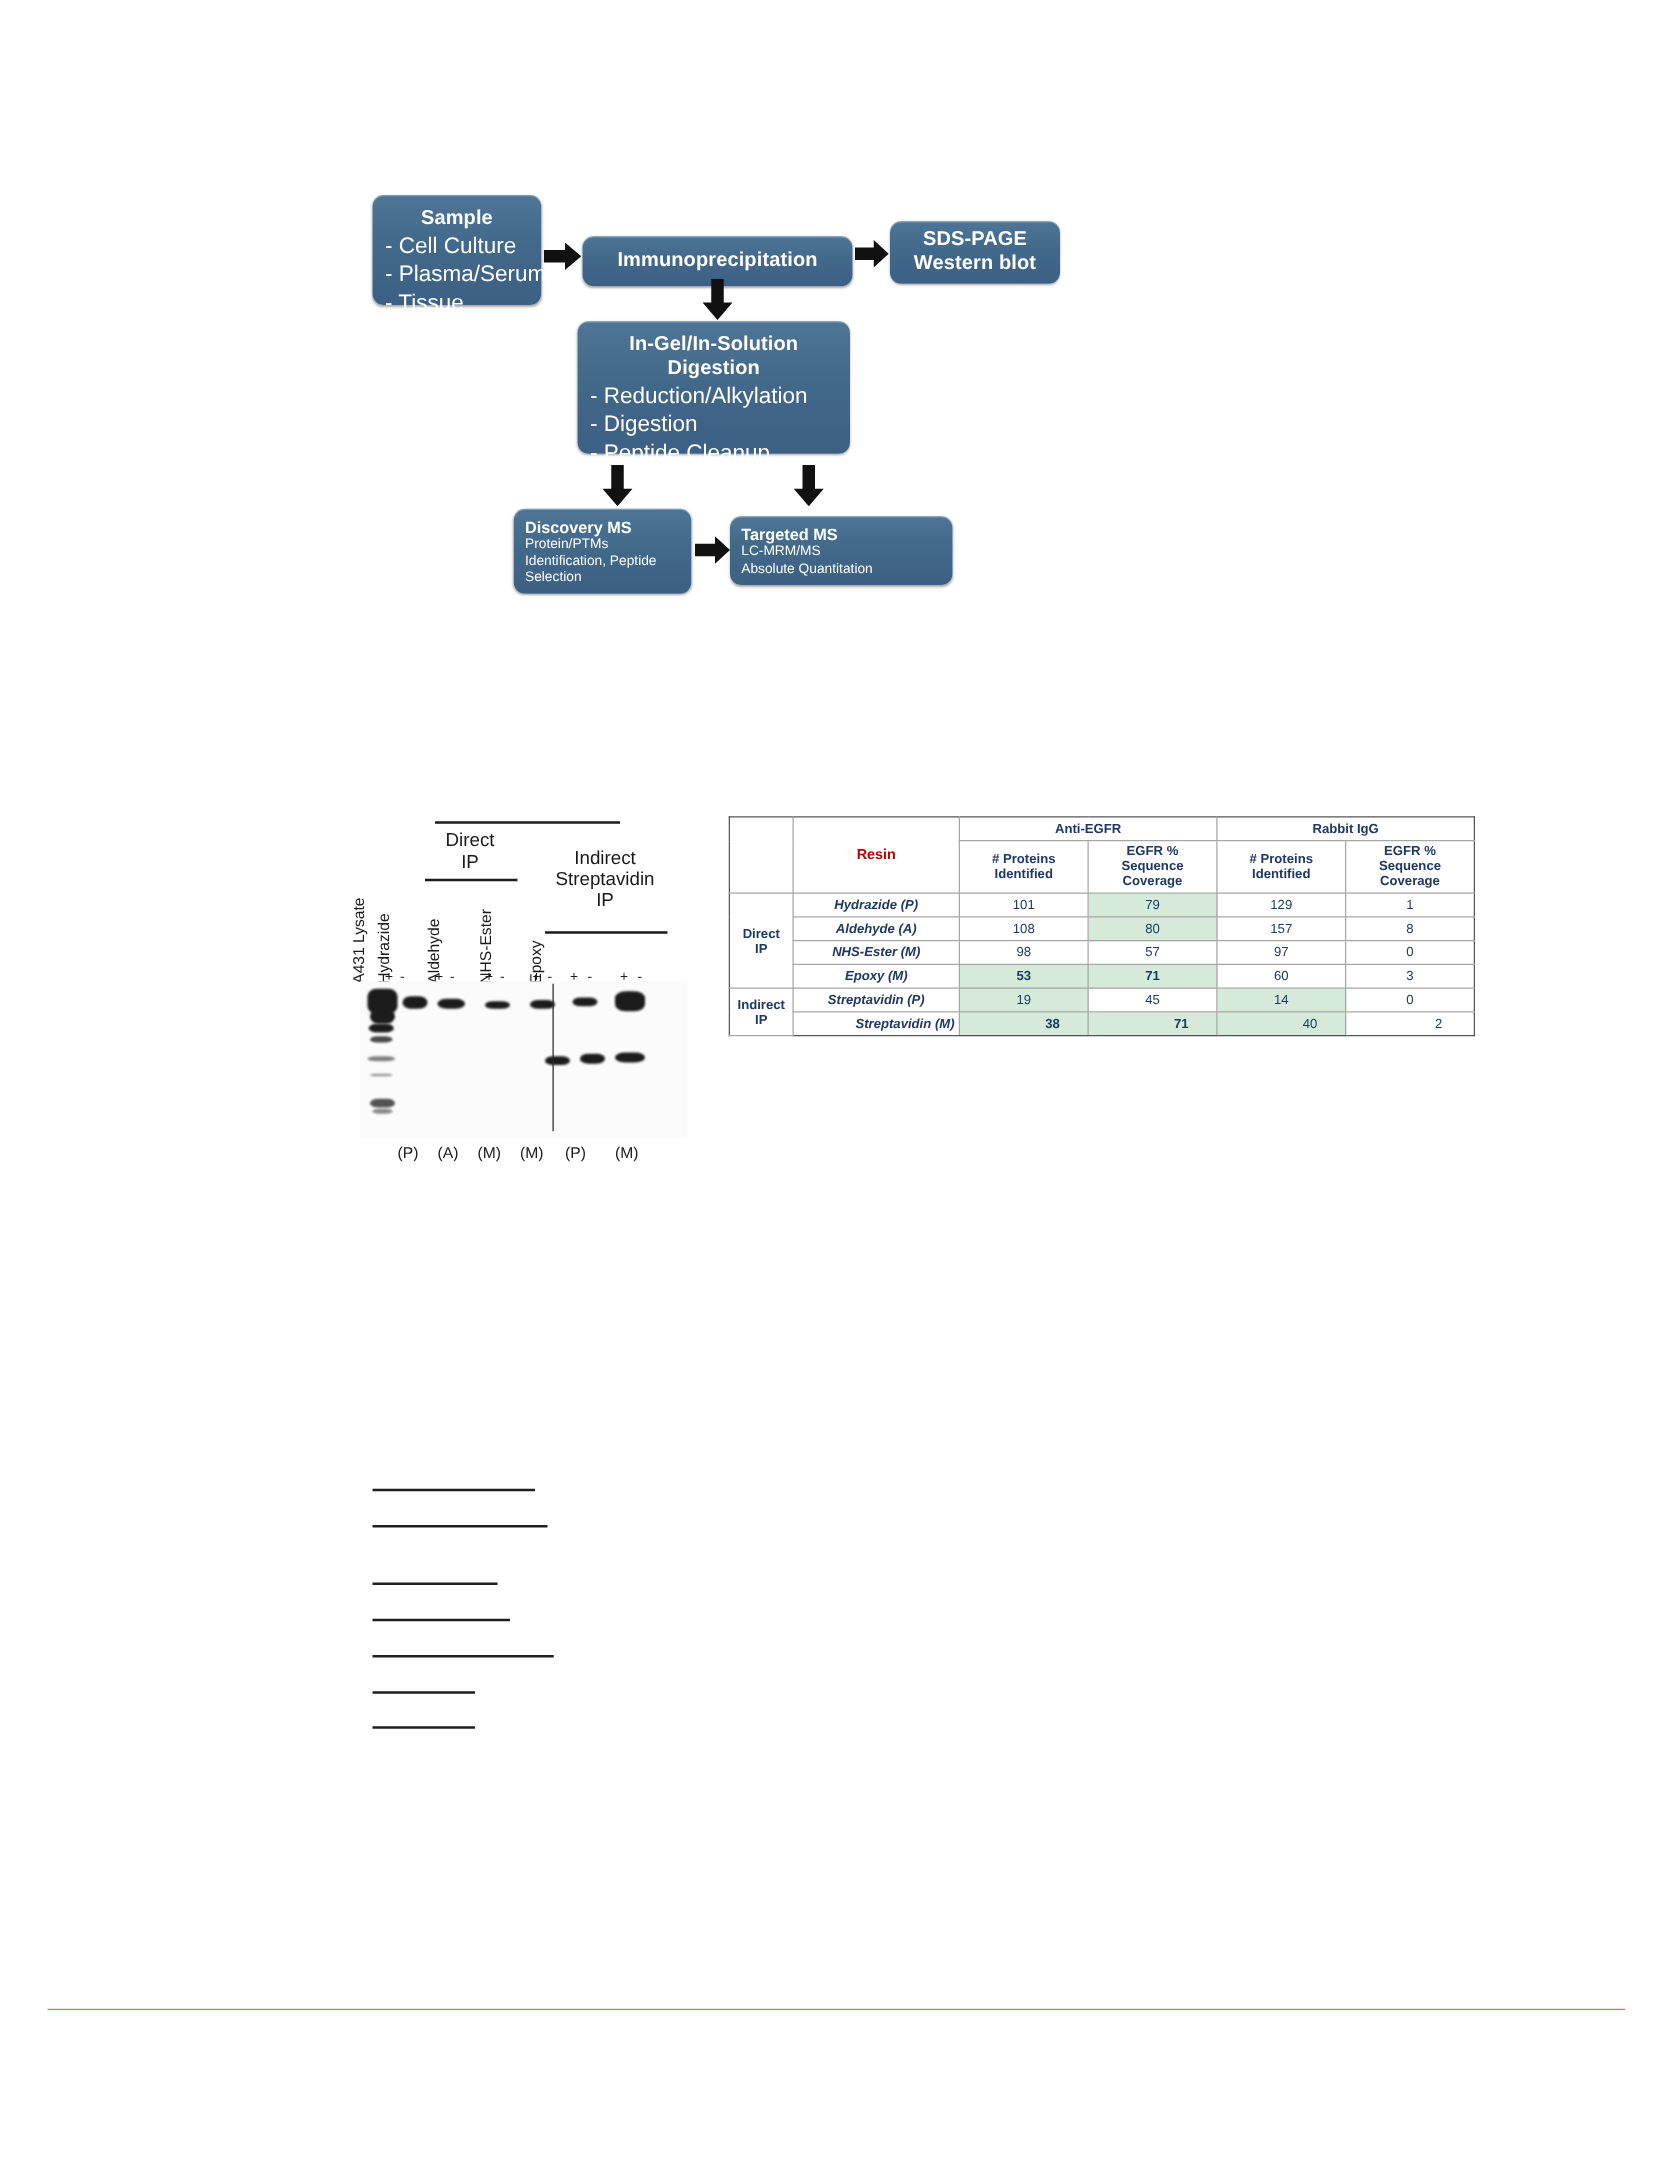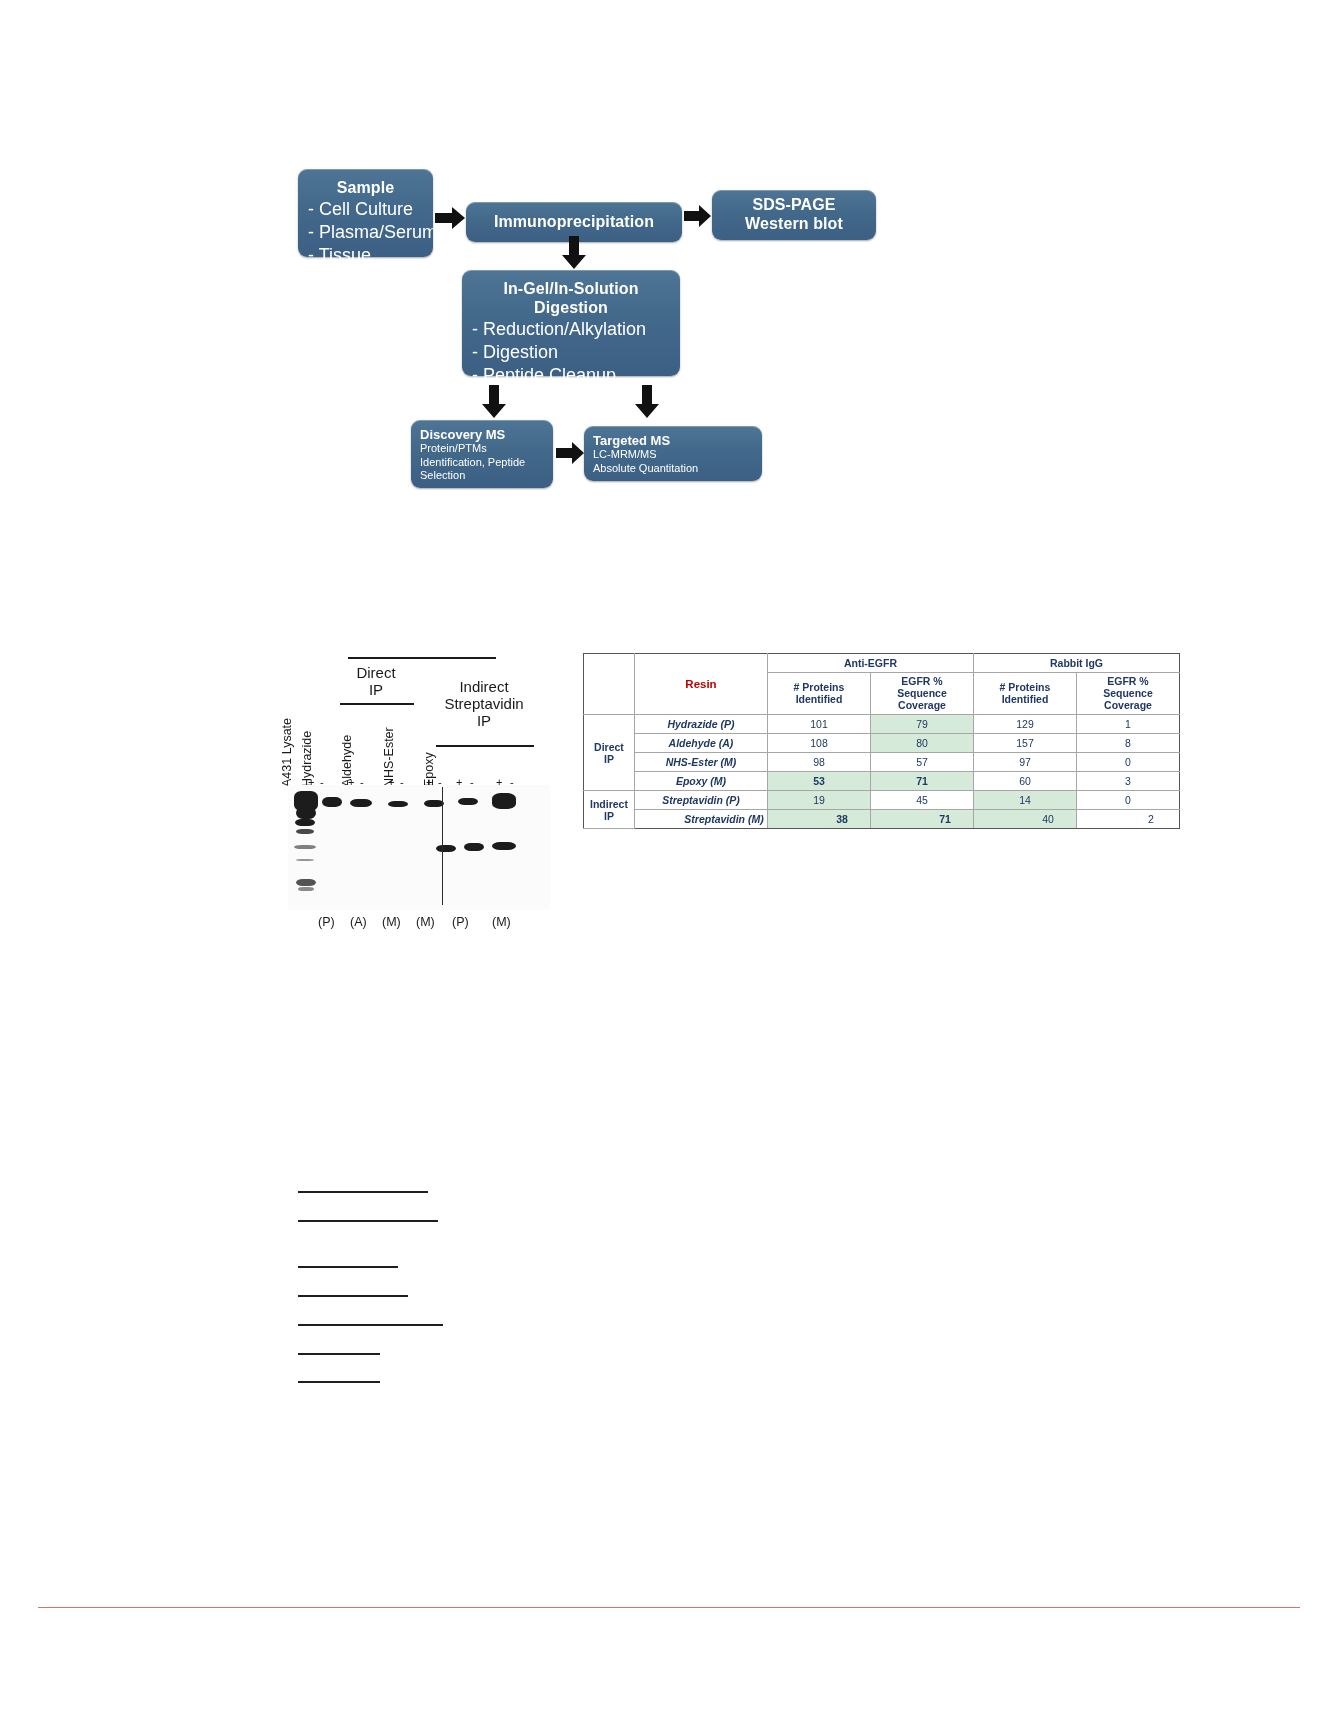--- a/index.html
+++ b/index.html
@@ -11,21 +11,21 @@
     width: 1338px;
     height: 1731px;
     position: relative;
     font-family: "Liberation Sans", sans-serif;
     overflow: hidden;
   }
 
   
   #flowchart {
     position: absolute;
-    left: 0; top: 17px;
+    left: 0; top: 4px;
     width: 1338px; height: 520px;
   }
   .fbox {
     position: absolute;
     background: linear-gradient(180deg, #4e7596 0%, #42688a 45%, #3c6084 100%);
     border-radius: 9px;
     box-shadow: 0 1px 2px rgba(0,0,0,0.35), inset 0 1px 0 rgba(255,255,255,0.28);
     color: #ffffff;
     box-sizing: border-box;
     padding: 6px 10px;
@@ -51,21 +51,21 @@
   }
   .fbox .fsmall {
     font-size: 11px;
     line-height: 1.22;
     text-align: left;
   }
 
   
   #box-sample       { left: 298px; top: 152px;  width: 135px; height: 88px;  padding-top: 10px; }
   #box-ip           { left: 466px; top: 185px;  width: 216px; height: 40px;  display:flex; align-items:center; justify-content:center; }
-  #box-sds          { left: 712px; top: 173px;  width: 164px; height: 50px;  display:flex; align-items:center; justify-content:center; }
+  #box-sds          { left: 712px; top: 173px;  width: 136px; height: 50px;  display:flex; align-items:center; justify-content:center; }
   #box-digestion    { left: 462px; top: 253px;  width: 218px; height: 106px; padding-top: 10px; }
   #box-discovery    { left: 411px; top: 403px;  width: 142px; height: 68px;  padding: 7px 9px; }
   #box-targeted     { left: 584px; top: 409px;  width: 178px; height: 55px;  padding: 7px 9px; }
 
   .arrow {
     position: absolute;
   }
   .arrow svg { display: block; }
 
   

